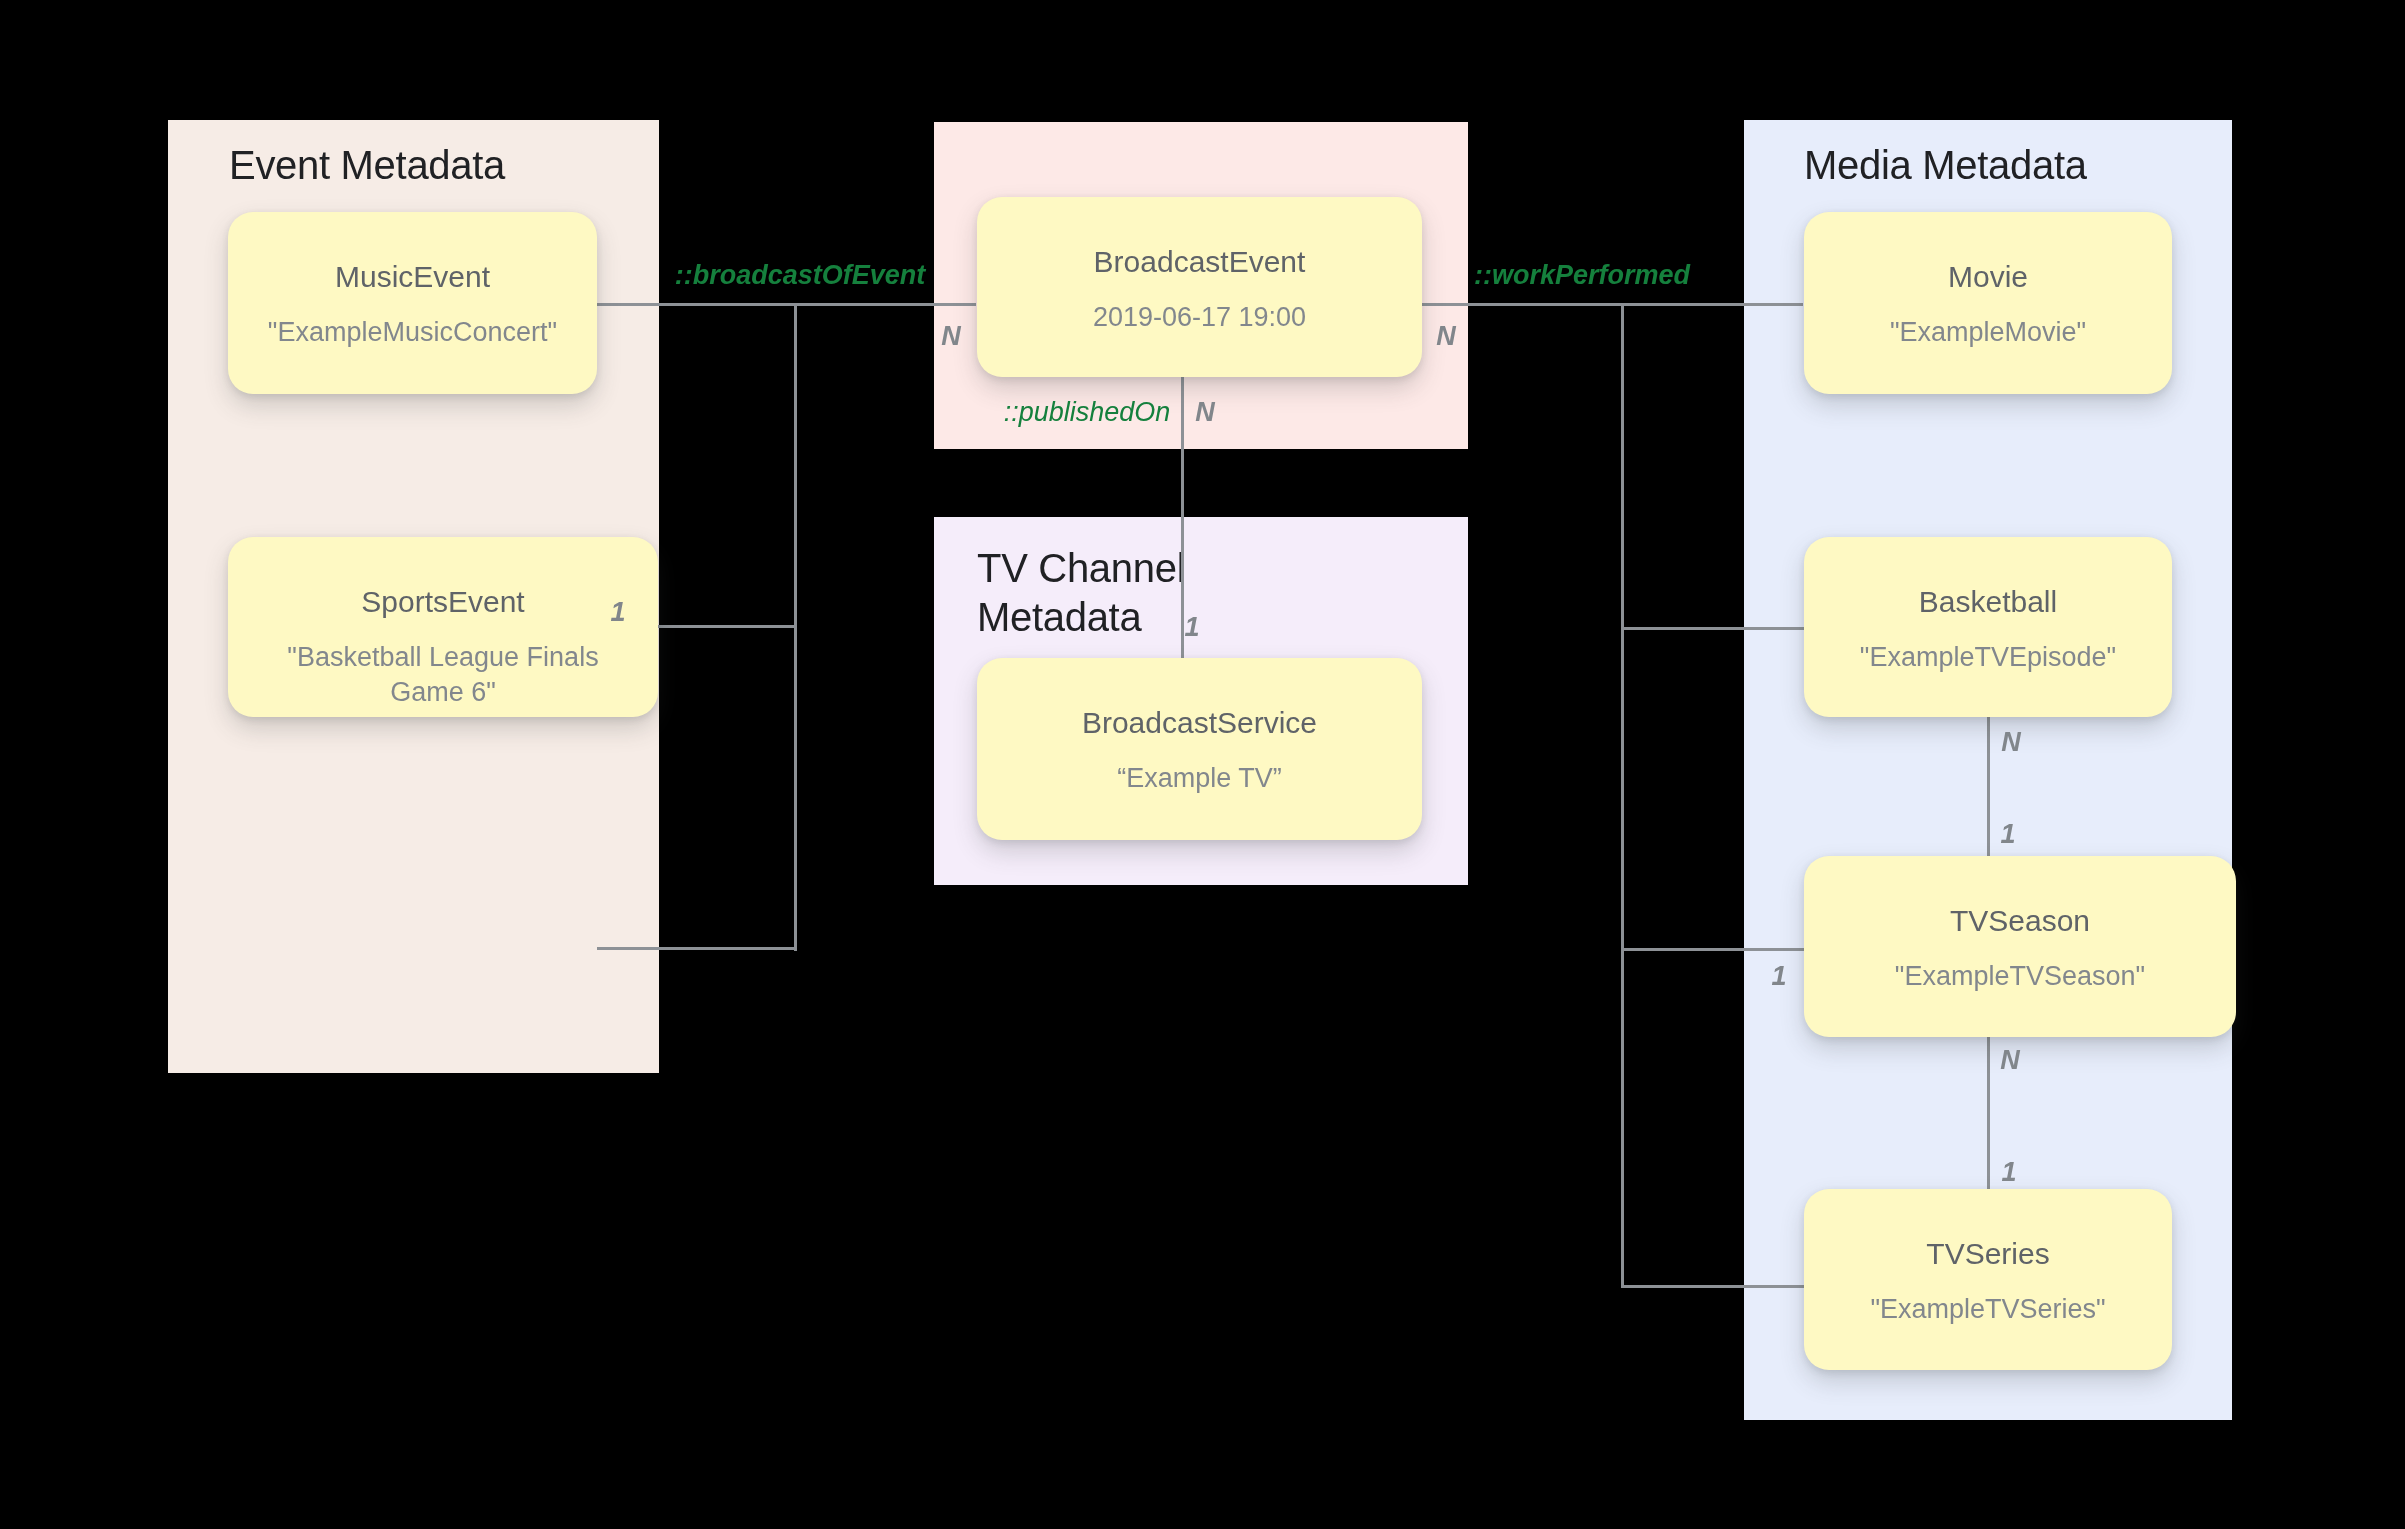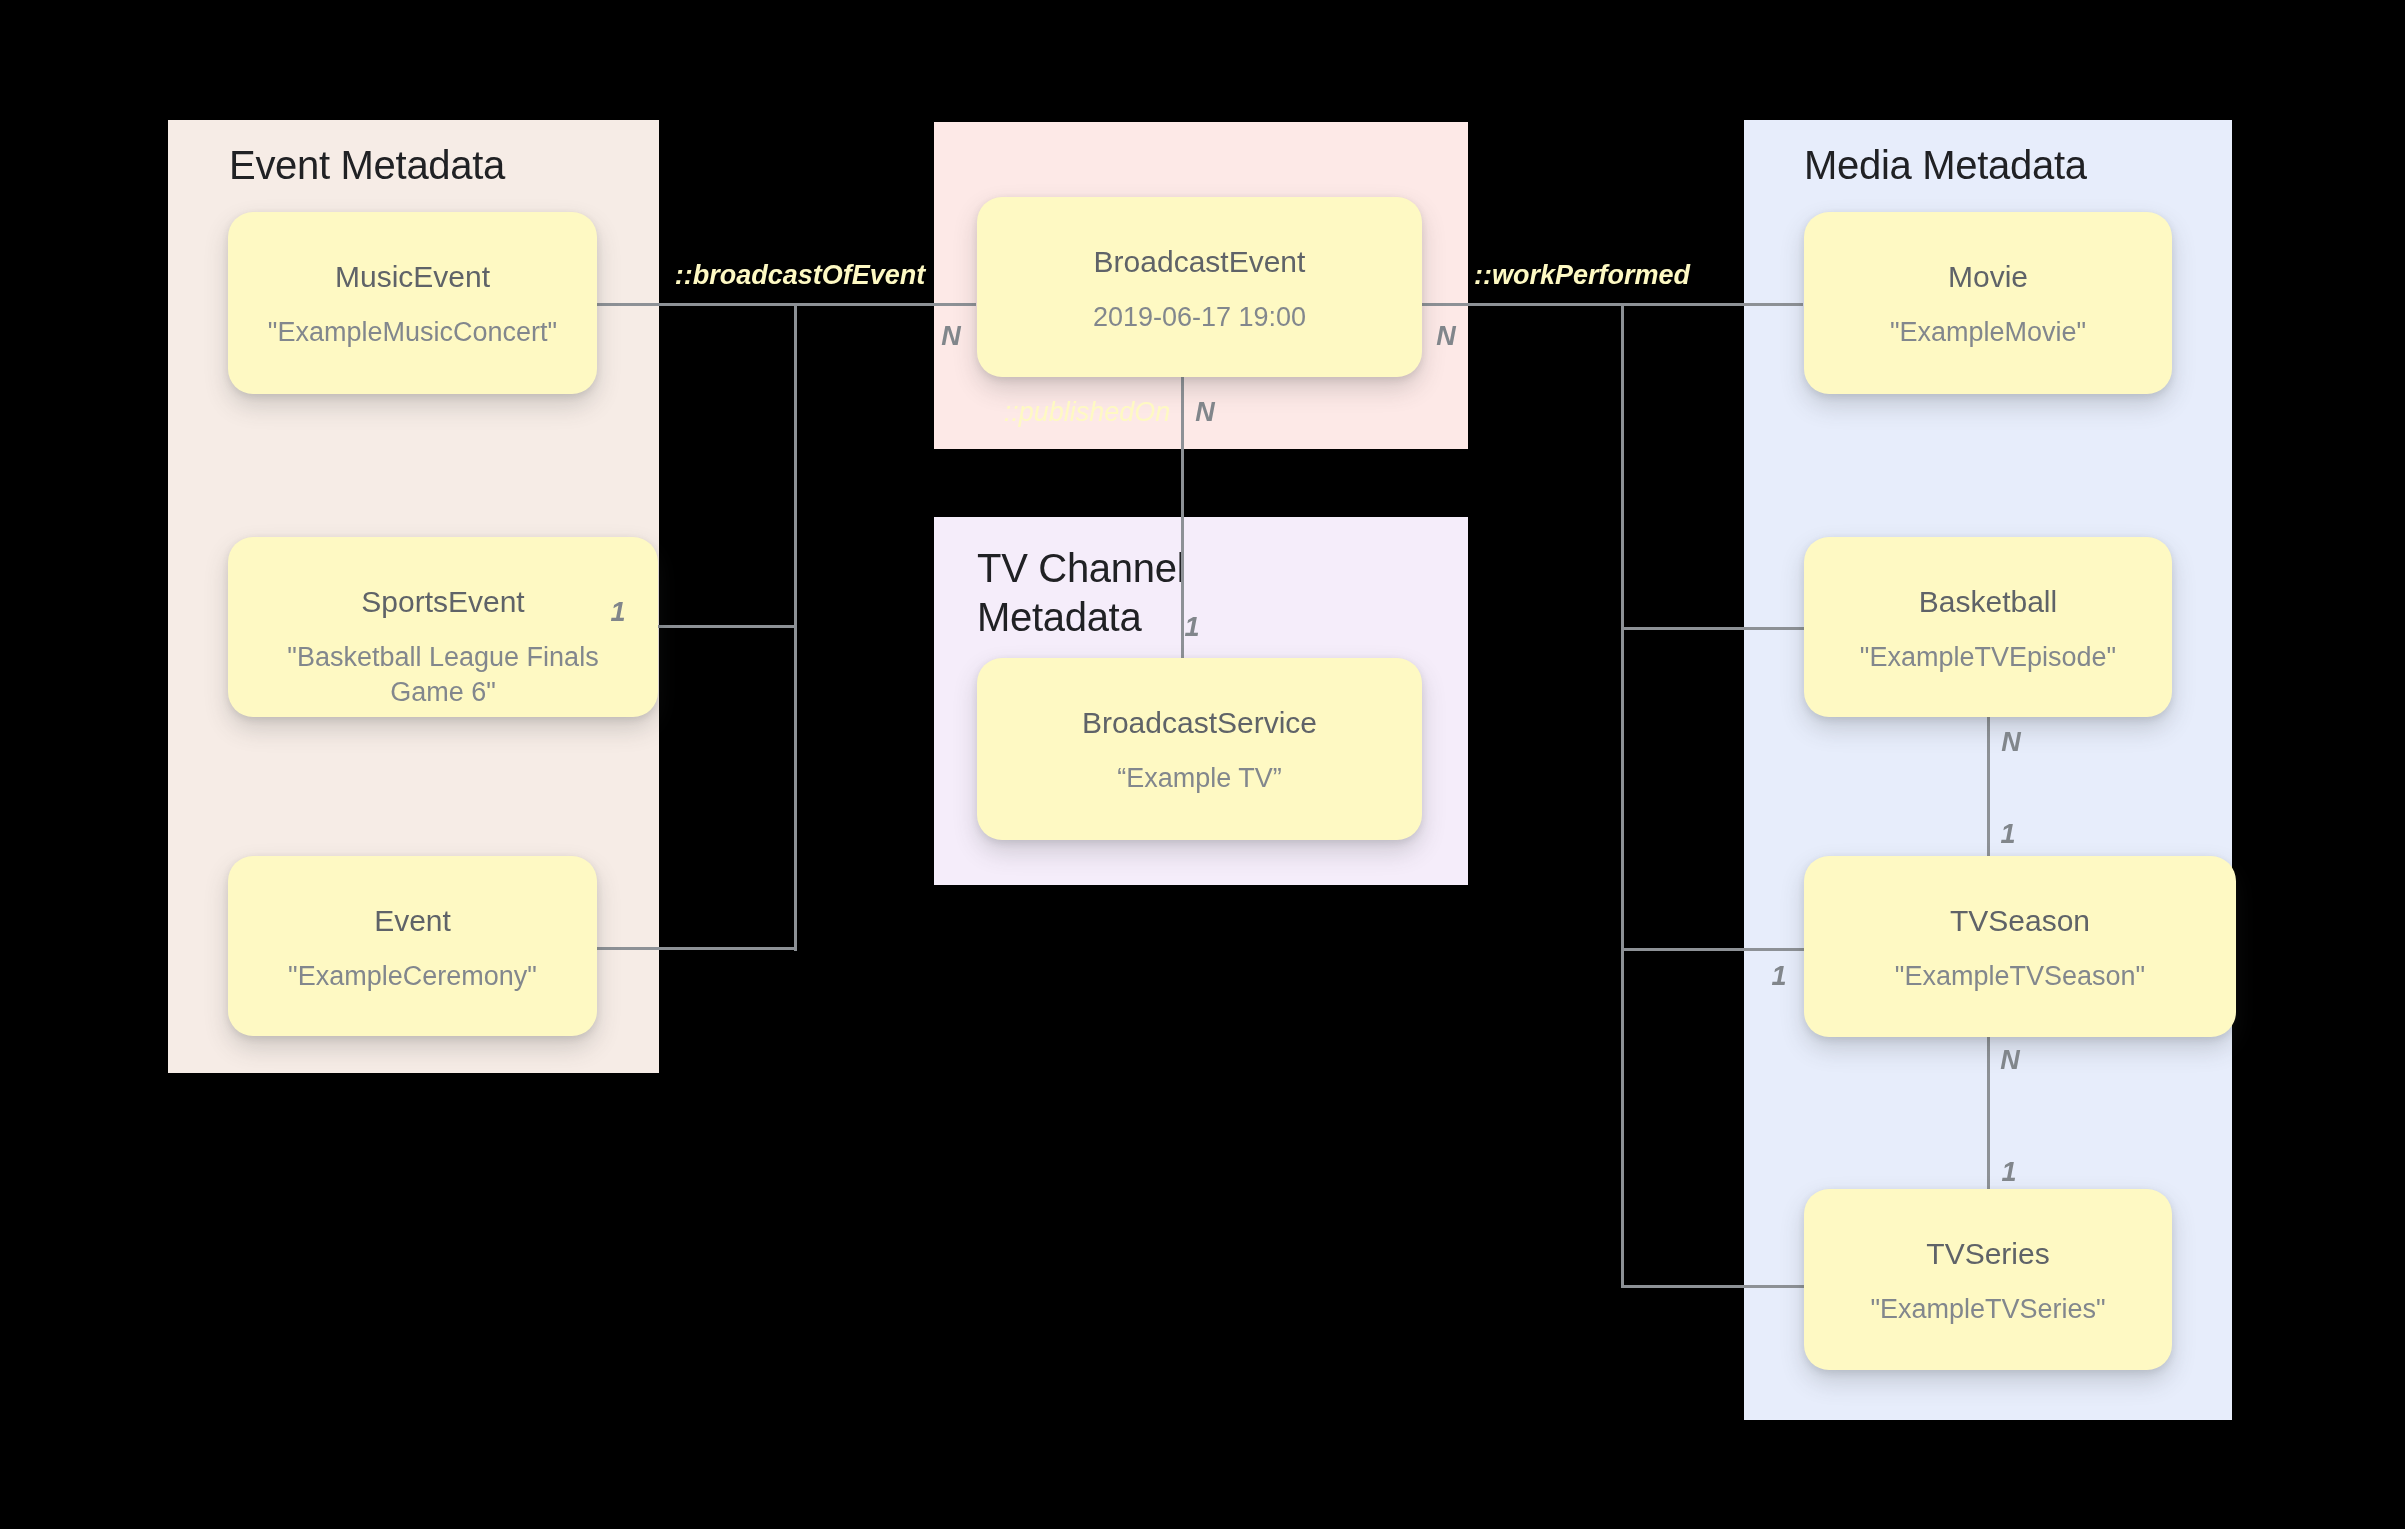--- a/index.html
+++ b/index.html
@@ -43,21 +43,21 @@
     line-height:1.3;
     max-width:325px;
   }
   .hline,.vline{position:absolute;background:#8d9196;}
   .rel-label{
     position:absolute;
     transform:translate(-50%,-50%);
     font-size:27px;
     font-style:italic;
     font-weight:700;
-    color:#fef9c3;
+    color:#15803d;
     white-space:nowrap;
   }
   .rel-label.regular{font-weight:400;}
   .card-label{
     position:absolute;
     transform:translate(-50%,-50%);
     font-size:27px;
     font-style:italic;
     font-weight:600;
     color:#81868b;
@@ -103,24 +103,20 @@
   <div class="card" style="left:228px;top:212px;width:369px;height:182px;">
     <div class="card-title">MusicEvent</div>
     <div class="card-sub">"ExampleMusicConcert"</div>
   </div>
 
   <div class="card" style="left:228px;top:537px;width:430px;height:180px;">
     <div class="card-title">SportsEvent</div>
     <div class="card-sub" style="max-width:315px;">"Basketball League Finals Game 6"</div>
   </div>
 
-  <div class="card" style="left:228px;top:856px;width:369px;height:180px;">
-    <div class="card-title">Event</div>
-    <div class="card-sub">"ExampleCeremony"</div>
-  </div>
 
   <div class="card" style="left:977px;top:197px;width:445px;height:180px;">
     <div class="card-title">BroadcastEvent</div>
     <div class="card-sub">2019-06-17 19:00</div>
   </div>
 
   <div class="card" style="left:977px;top:658px;width:445px;height:182px;">
     <div class="card-title">BroadcastService</div>
     <div class="card-sub">“Example TV”</div>
   </div>

